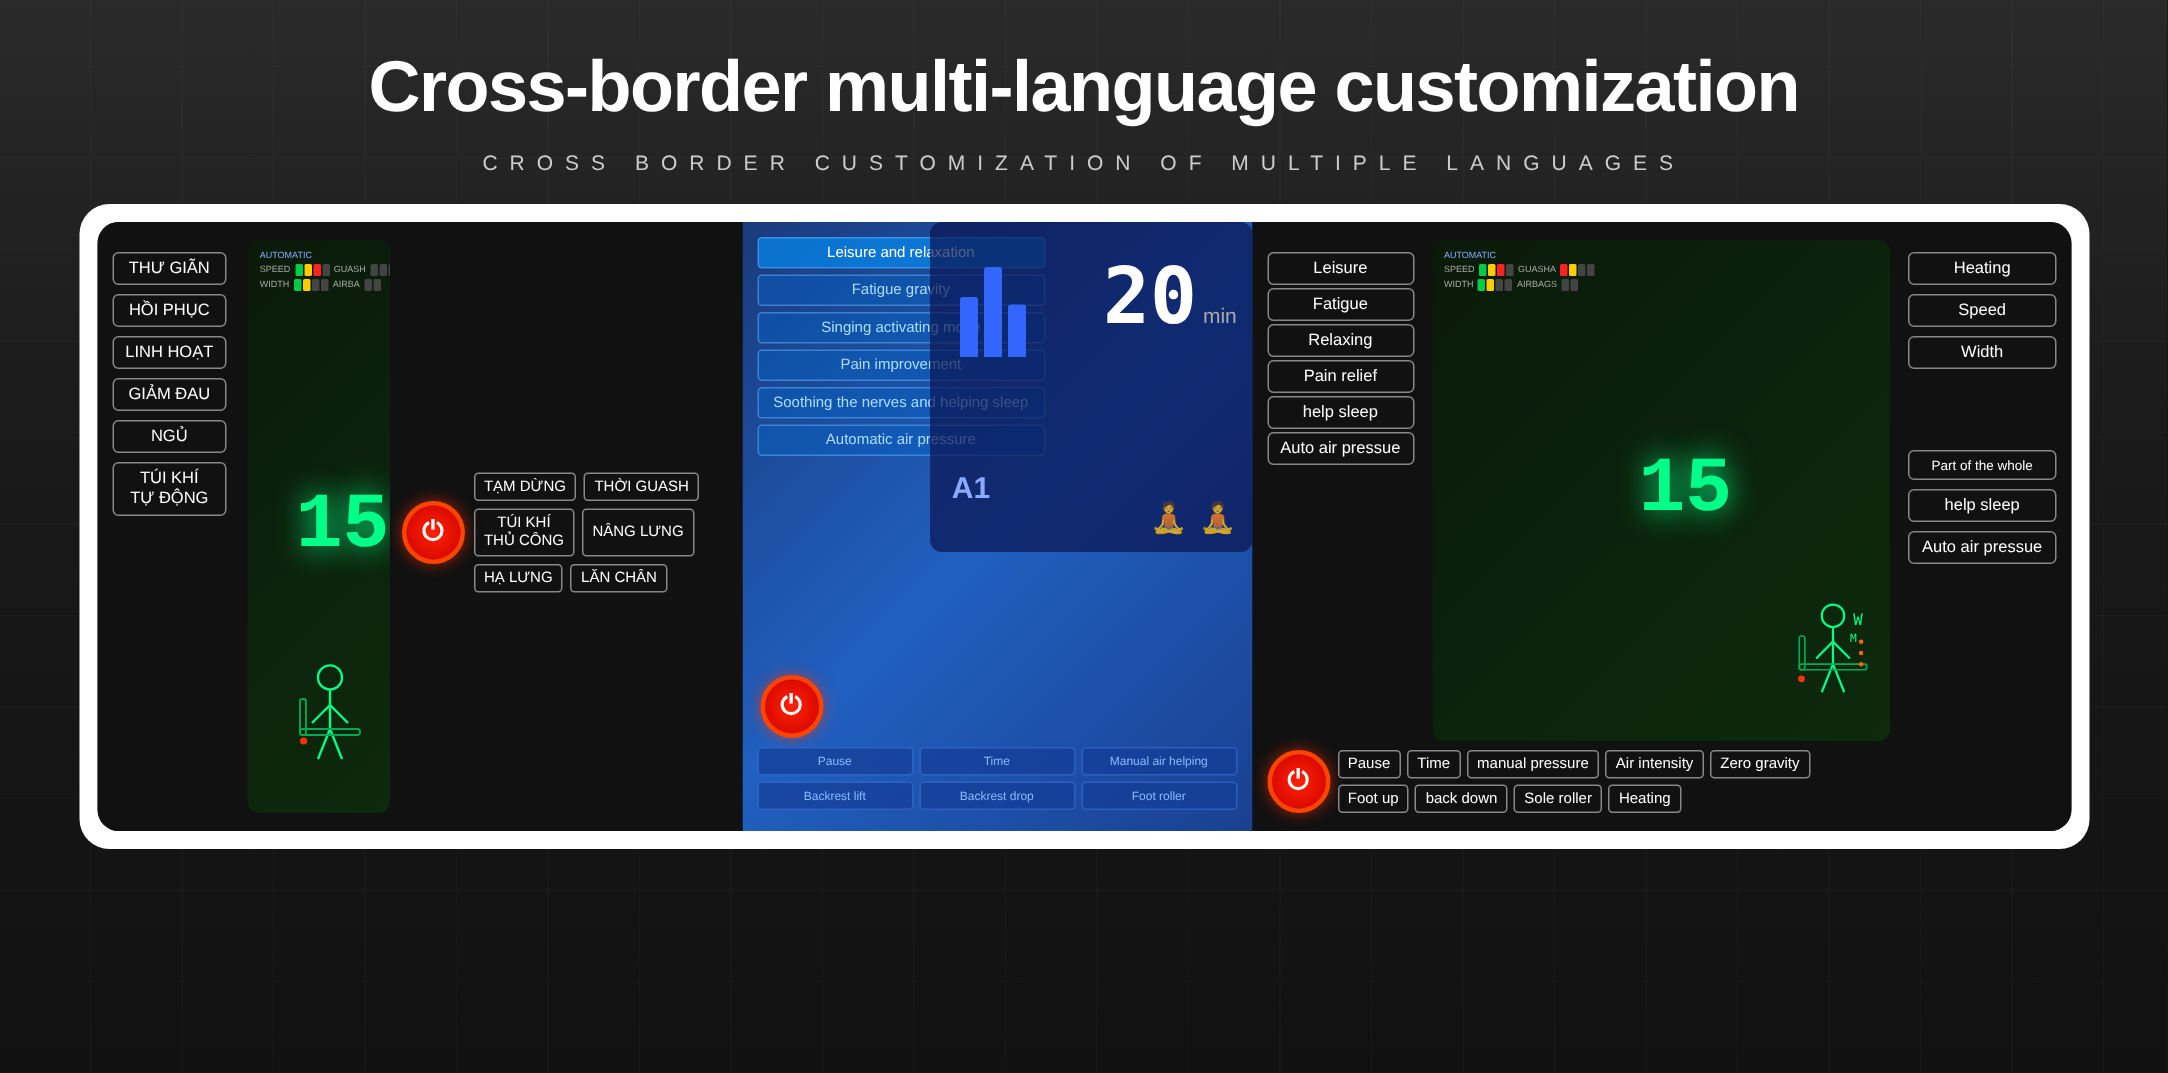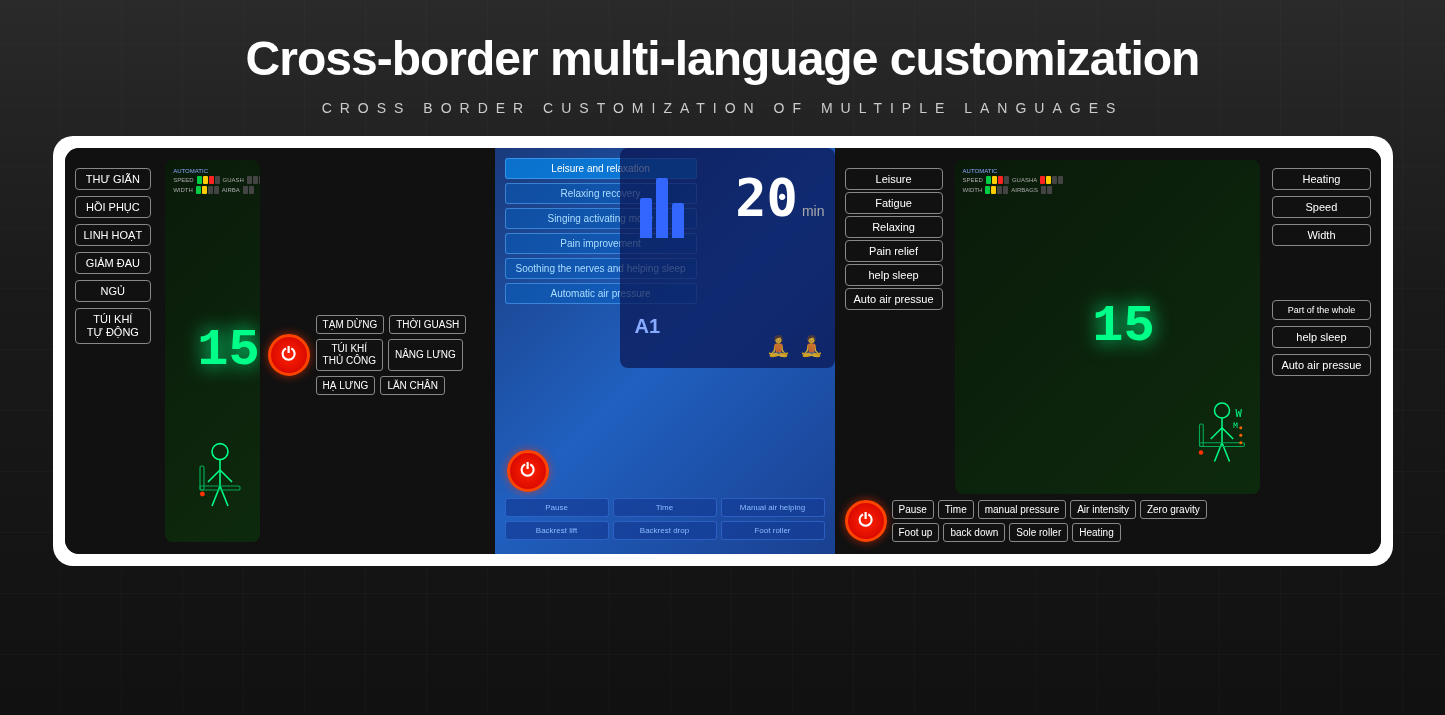--- a/index.html
+++ b/index.html
@@ -442,21 +442,21 @@
           <button class="btn btn-small">HẠ LƯNG</button>
           <button class="btn btn-small">LĂN CHÂN</button>
         </div>
       </div>
     </div>
 
     <div class="panel-blue">
 
       <div class="blue-mode-list">
         <div class="blue-mode-item active">Leisure and relaxation</div>
-        <div class="blue-mode-item">Relaxing recovery</div>
+        <div class="blue-mode-item">Fatigue gravity</div>
         <div class="blue-mode-item">Singing activating mode</div>
         <div class="blue-mode-item">Pain improvement</div>
         <div class="blue-mode-item">Soothing the nerves and helping sleep</div>
         <div class="blue-mode-item">Automatic air pressure</div>
       </div>
 
       <div style="position:absolute;right:0;top:0;width:215px;height:220px;background:rgba(10,20,80,0.7);border-radius:8px;overflow:hidden;">
 
         <div style="position:absolute;top:30px;left:20px;display:flex;gap:4px;align-items:flex-end;">
           <div style="width:12px;height:40px;background:#3366ff;border-radius:2px 2px 0 0;"></div>

